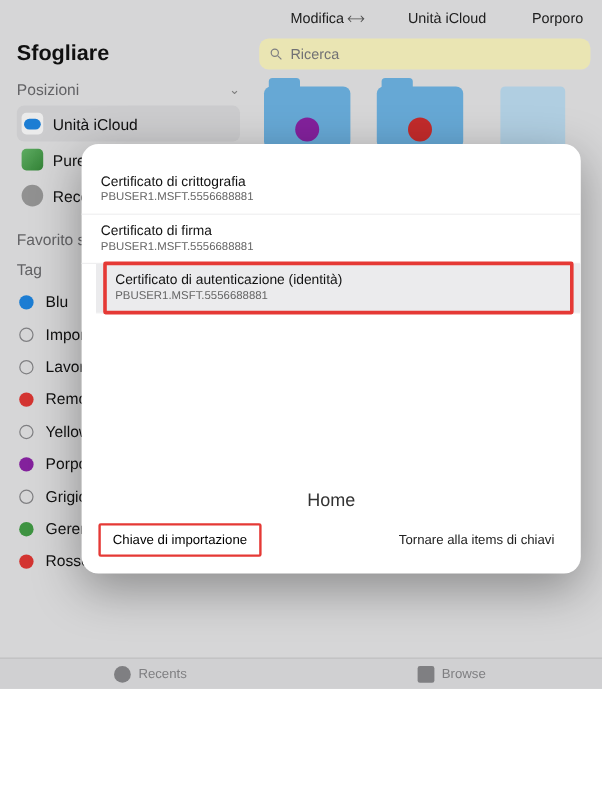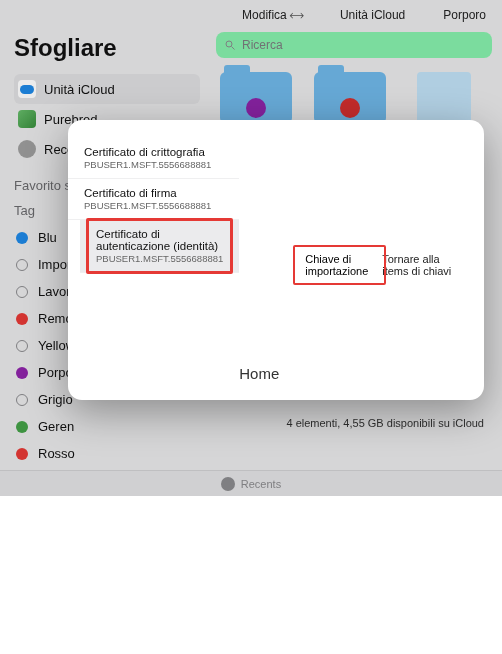--- a/index.html
+++ b/index.html
@@ -1,51 +1,51 @@
 <!DOCTYPE html>
 <html><head>
 <meta charset="utf-8">
 <style>
   * { box-sizing: border-box; margin: 0; padding: 0; }
   html, body { width: 502px; height: 654px; font-family: -apple-system, Helvetica, Arial, sans-serif; background: #fff; overflow: hidden; position: relative; }
-  .root { width: 502px; height: 496px; position: relative; background: #e9e9ea; }
+  .root { width: 502px; height: 574px; position: relative; background: #e9e9ea; }
   .dimmed { filter: brightness(0.92); background:#e9e9ea; width:100%; height:100%; position:absolute; top:0; left:0; }
   .topbar { display:flex; align-items:center; height:28px; padding: 2px 8px 0 8px; font-size:12px; color:#222; }
   .topbar .spacer { flex:1; }
   .tb-item { margin: 0 8px; display:flex; align-items:center; gap:4px; }
   .layout { display:flex; height: calc(100% - 28px - 26px); }
   .sidebar { width: 210px; padding: 4px 10px 0 14px; }
-  .title { font-size: 24px; font-weight:700; margin: 2px 0 12px 0; color:#111; }
+  .title { font-size: 18px; font-weight:700; margin: 2px 0 12px 0; color:#111; }
   .section-hdr { font-size: 13px; color:#6b6b6e; margin: 8px 0 6px 0; display:flex; align-items:center; justify-content:space-between; }
   .loc-item { display:flex; align-items:center; gap:8px; padding:6px 4px; font-size:13px; color:#111; border-radius:6px; }
   .loc-item.active { background:#dedee0; }
   .cloud-icon, .app-icon, .clock-icon { width:18px; height:18px; border-radius:4px; display:inline-block; }
   .cloud-icon { background:#fff; position:relative; }
   .cloud-icon::before { content:""; position:absolute; width:14px; height:9px; background:#1e88e5; border-radius:5px; top:5px; left:2px; }
   .app-icon { background:linear-gradient(135deg,#66bb6a,#388e3c); }
   .clock-icon { background:#9e9e9e; border-radius:50%; position:relative; }
   .tag-row { display:flex; align-items:center; gap:10px; padding:6px 2px; font-size:13px; color:#111; }
   .tag-dot { width:12px; height:12px; border-radius:50%; border:1.5px solid #8a8a8d; }
   .tag-dot.filled { border:none; }
   .main { flex:1; padding: 4px 10px 0 6px; position:relative; }
-  .searchbar { background:#86efac; border-radius:8px; height:26px; display:flex; align-items:center; padding:0 8px; color:#7b7b7e; font-size:12px; gap:6px; margin-bottom:14px; }
+  .searchbar { background:#fef9c3; border-radius:8px; height:26px; display:flex; align-items:center; padding:0 8px; color:#7b7b7e; font-size:12px; gap:6px; margin-bottom:14px; }
   .folders { display:flex; gap:14px; margin-top:10px; }
   .folder { width:80px; text-align:center; font-size:10px; color:#333; }
   .folder-shape { width:72px; height:52px; background:#6fb7e8; border-radius:6px; position:relative; margin:0 auto 6px; }
   .folder-shape::before { content:""; position:absolute; top:-7px; left:4px; width:26px; height:10px; background:#6fb7e8; border-radius:3px 3px 0 0; }
   .file-shape { width:54px; height:58px; background:#bfe0f5; border-radius:4px; margin:0 auto 6px; position:relative; }
   .folder-badge { position:absolute; width:20px; height:20px; border-radius:50%; bottom:6px; left:50%; transform:translateX(-50%); }
   .storage { font-size:11px; color:#333; text-align:right; padding-right:8px; margin-top:260px; }
   .bottombar { position:absolute; bottom:0; left:0; right:0; height:26px; background:#e2e2e4; display:flex; border-top:1px solid #d0d0d2; }
   .bb-item { flex:1; display:flex; align-items:center; justify-content:center; gap:6px; font-size:11px; color:#8a8a8d; }
   .bb-icon { width:14px; height:14px; background:#8a8a8d; }
   .bb-icon.clock { border-radius:50%; }
   .bb-icon.folder { border-radius:2px; }
 
-  .modal { position:absolute; top:120px; left:68px; right:18px; bottom:96px; background:#fff; border-radius:14px; box-shadow:0 12px 40px rgba(0,0,0,.35); padding:18px 0 14px 0; display:flex; flex-direction:row; }
+  .modal { position:absolute; top:120px; left:68px; right:18px; bottom:96px; background:#fff; border-radius:14px; box-shadow:0 12px 40px rgba(0,0,0,.35); padding:18px 0 14px 0; display:flex; flex-direction:column; }
   .cert-list { }
   .cert-item { padding:8px 16px; border-bottom:1px solid #efeff0; }
   .cert-item .ct { font-size:11.5px; color:#111; }
   .cert-item .cs { font-size:9.5px; color:#666; margin-top:1px; }
   .cert-item.sel { background:#ebebed; position:relative;margin-left:12px; }
   .highlight-red { position:absolute; inset:-2px 6px -2px 6px; border:3px solid #e53935; border-radius:2px; pointer-events:none; }
   .modal-home { text-align:center; font-size:15px; color:#333; margin-top:auto; padding:10px 0 4px; }
   .modal-actions { display:flex; align-items:center; justify-content:space-between; padding:10px 22px 4px 18px; font-size:11px; }
   .action-left { position:relative; padding:4px 8px; }
   .action-left .hl { position:absolute; inset:-4px -4px -4px -4px; border:2.5px solid #e53935; border-radius:2px; pointer-events:none; }
@@ -67,20 +67,24 @@
         <span class="expand-icon">⤢</span>
       </span>
       <span class="tb-item" style="margin:0 30px;">Unità iCloud</span>
       <span class="tb-item">Porporo</span>
     </div>
 
     <div class="layout">
       <div class="sidebar">
         <div class="title">Sfogliare</div>
 
+        <div class="section-hdr">
+          <span>Posizioni</span>
+          <span class="chev">⌄</span>
+        </div>
         <div class="loc-item active">
           <span class="cloud-icon"></span>
           <span>Unità iCloud</span>
         </div>
         <div class="loc-item">
           <span class="app-icon"></span>
           <span>Purebred</span>
         </div>
         <div class="loc-item">
           <span class="clock-icon"></span>
@@ -162,20 +166,24 @@
         </div>
         <div class="storage">4 elementi, 4,55 GB disponibili su iCloud</div>
       </div>
     </div>
 
     <div class="bottombar">
       <div class="bb-item">
         <span class="bb-icon clock"></span>
         <span>Recents</span>
       </div>
+      <div class="bb-item">
+        <span class="bb-icon folder"></span>
+        <span>Browse</span>
+      </div>
     </div>
   </div>
 
   <div class="modal">
     <div class="cert-list">
       <div class="cert-item">
         <div class="ct">Certificato di crittografia</div>
         <div class="cs">PBUSER1.MSFT.5556688881</div>
       </div>
       <div class="cert-item">

